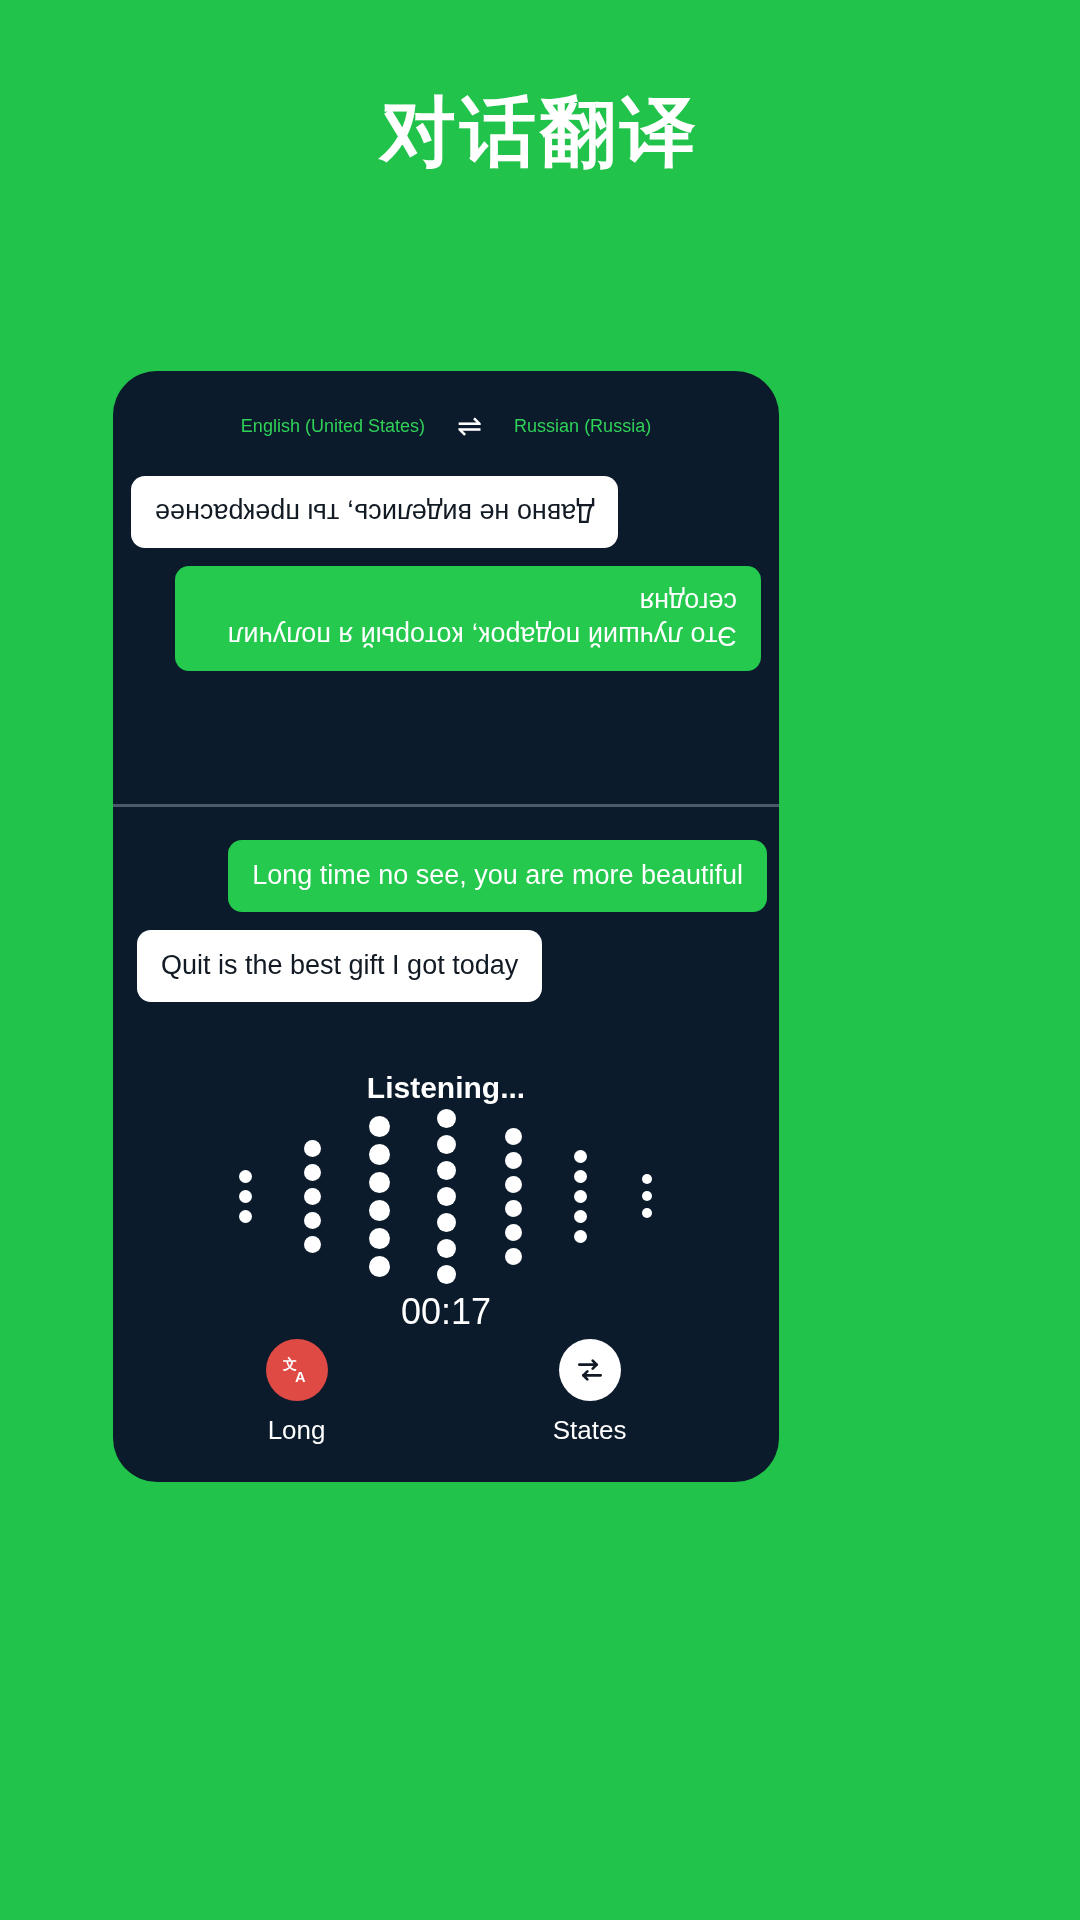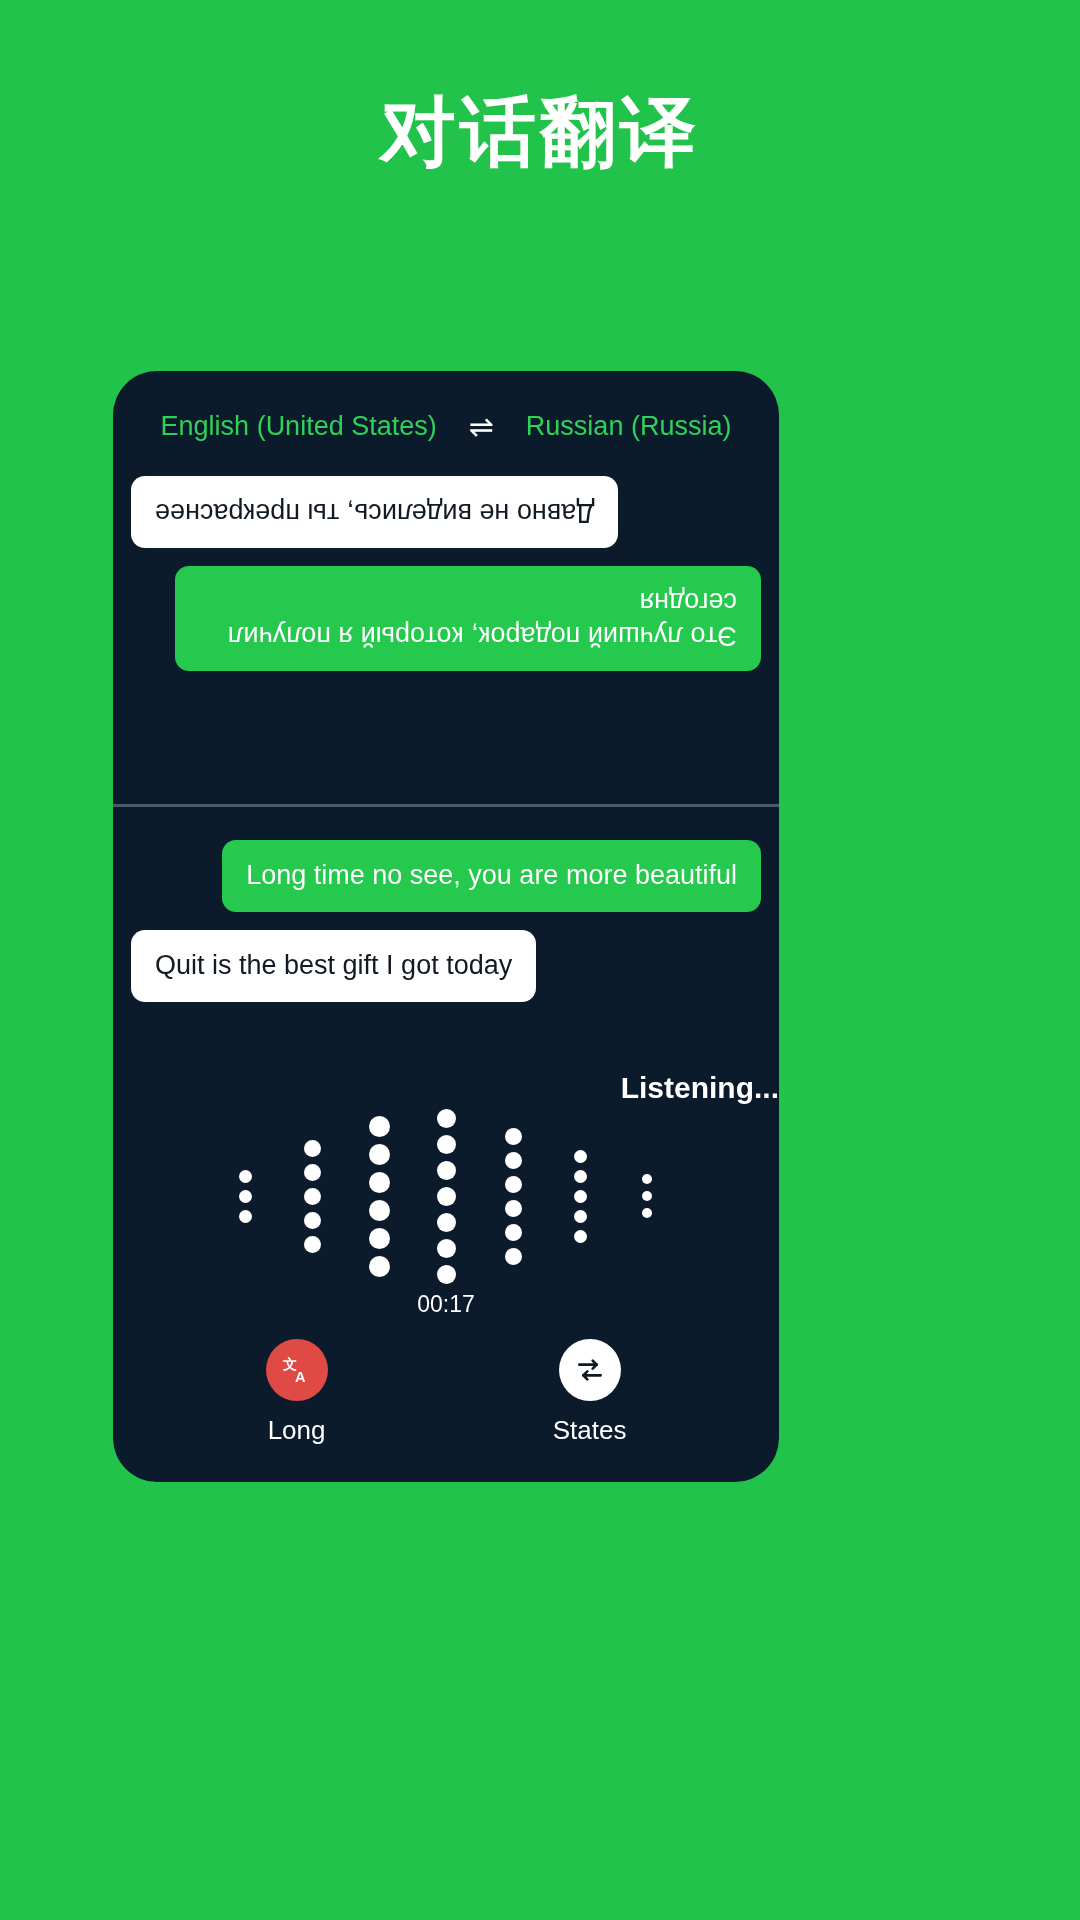--- a/index.html
+++ b/index.html
@@ -37,21 +37,21 @@
   .lang-bar {
     position:absolute;
     top:40px; left:0; width:100%;
     display:flex;
     align-items:center;
     justify-content:center;
     gap:28px;
   }
   .lang-label {
     color:#2fd157;
-    font-size:27px;
+    font-size:18px;
     font-weight:400;
     white-space:nowrap;
   }
   .swap-icon {
     color:#ffffff;
     font-size:30px;
     line-height:1;
     padding:0 4px;
     user-select:none;
   }
@@ -70,20 +70,21 @@
     justify-content:flex-end;
     transform:rotate(180deg);
   }
   .half-bottom {
     top:436px;
     height:250px;
     display:flex;
     flex-direction:column;
     justify-content:flex-start;
     padding-top:24px;
+    margin-left:6px;
   }
 
   .divider {
     position:absolute;
     top:433px; left:0; width:100%;
     height:3px;
     background:#4a5a68;
   }
 
   
@@ -100,21 +101,21 @@
     font-weight:400;
     word-wrap:break-word;
   }
   .bubble.green { background:#24c94d; color:#ffffff; }
   .bubble.white { background:#ffffff; color:#121a24; }
 
   
   .listening {
     position:absolute;
     top:700px; left:0; width:100%;
-    text-align:right;
+    text-align:center;
     color:#ffffff;
     font-size:30px;
     font-weight:700;
   }
 
   .viz {
     position:absolute;
     top:740px; left:0; width:100%;
     height:170px;
     display:flex;
@@ -130,21 +131,21 @@
     justify-content:center;
   }
   .dot { background:#ffffff; border-radius:50%; margin:3.5px 0; }
 
   
   .timer {
     position:absolute;
     top:920px; left:0; width:100%;
     text-align:center;
     color:#ffffff;
-    font-size:23px;
+    font-size:36px;
     font-weight:400;
   }
 
   
   .controls {
     position:absolute;
     top:968px; left:0; width:100%;
     display:flex;
     align-items:flex-start;
     justify-content:space-around;

